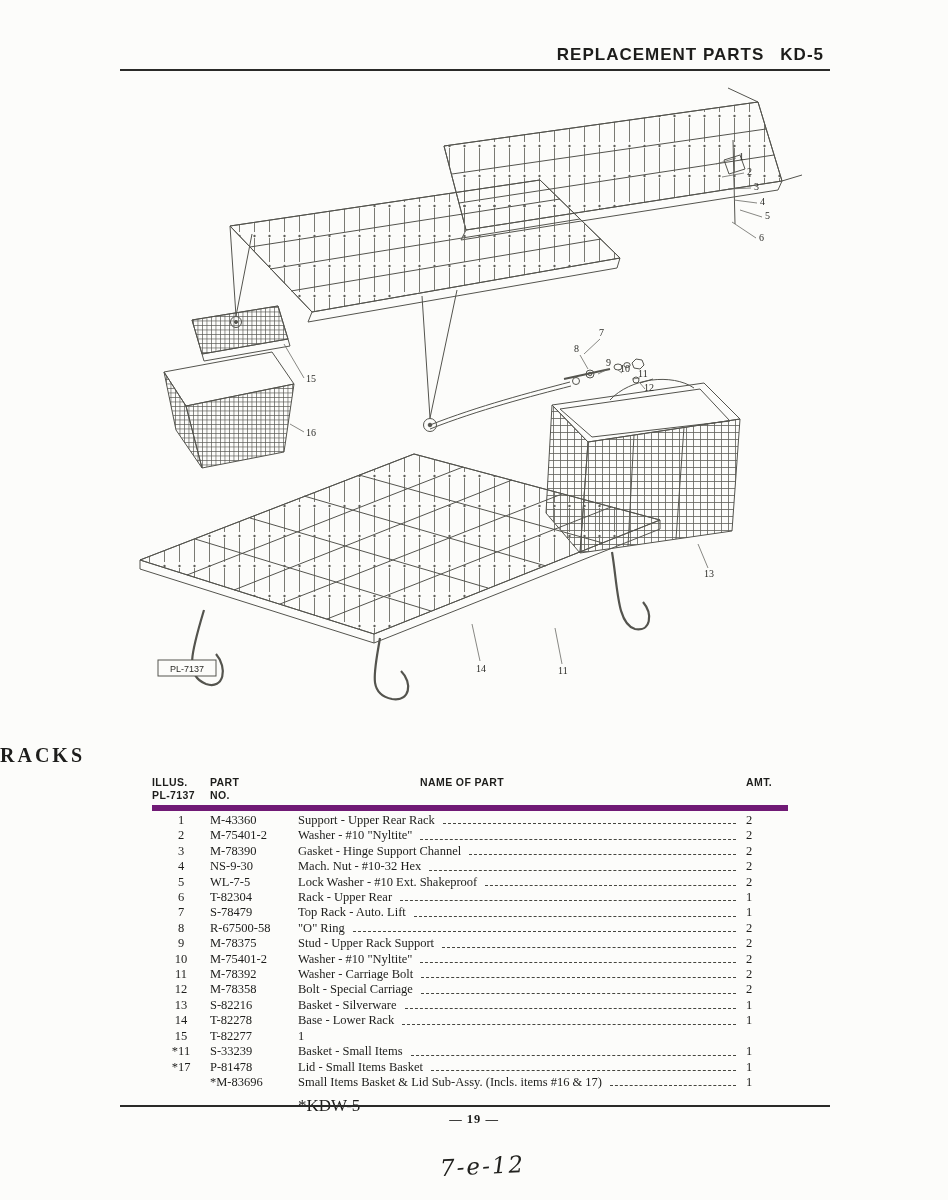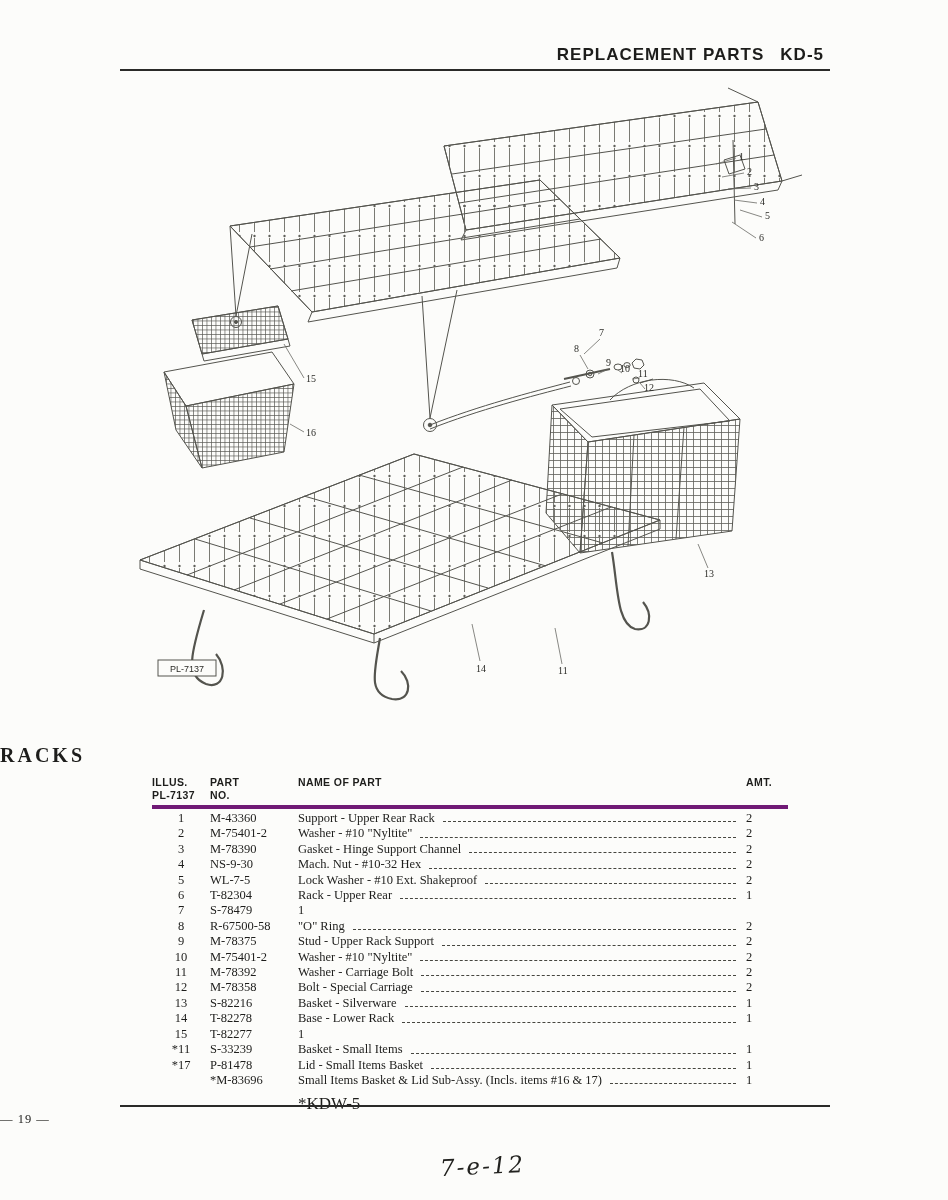--- a/index.html
+++ b/index.html
@@ -19,38 +19,38 @@
   .rule.bottom { top:1105px; }
   .diagram { position:absolute; top:82px; left:112px; }
   .section-title {
     position:absolute; top:736px; left:0; width:100%; 
     font-size:20px; font-weight:bold; letter-spacing:3px;margin-top:8px;
   }
   .parts-table { position:absolute; top:776px; left:152px; width:636px; font-size:12.5px; }
   .thead {
     display:flex; font-family:"Liberation Sans", sans-serif; font-weight:bold;
     font-size:10.5px; letter-spacing:0.4px; line-height:13px;
-    border-bottom:4px solid #701a75; padding-bottom:3px; margin-bottom:2px;
+    border-bottom:6px solid #701a75; padding-bottom:3px; margin-bottom:2px;
   }
   .col-illus { width:58px; flex:none; text-align:center; }
   .thead .col-illus { text-align:left; }
   .col-part { width:88px; flex:none; }
   .col-name { flex:1; min-width:0; }
-  .thead .col-name { padding-right:120px; }
+  .thead .col-name { text-align:center; padding-right:120px; }
   .col-amt { width:42px; flex:none; text-align:left; }
   .row { display:flex; line-height:15.4px; }
   .row .col-name { display:flex; }
   .pname { white-space:nowrap; }
   .leader { flex:1; margin:0 10px 0 8px; position:relative; min-width:12px; }
   .leader::after {
     content:""; position:absolute; left:0; right:0; bottom:4px;
     border-bottom:1px dashed #46463f;
   }
   .footnote { margin-top:6px; margin-left:146px; font-size:17px; }
-  .page-number { position:absolute; top:1112px; left:0; width:100%; text-align:left; font-size:12.5px; letter-spacing:1px; }
+  .page-number { position:absolute; top:1112px; left:0; width:100%; text-align:center; font-size:12.5px; letter-spacing:1px;font-weight:bold; }
   .handwritten {
     position:absolute; top:1153px; left:440px;
     font-family:"DejaVu Serif", serif; font-style:italic; font-size:23px;
     transform:rotate(-3deg); color:#22221f; letter-spacing:2px;
   }
 </style>
 </head>
 <body>
 
 <div class="page">
@@ -273,20 +273,24 @@
           <div class="col-name">
             <span class="pname">Rack - Upper Rear</span>
             <span class="leader"></span>
           </div>
           <div class="col-amt">1</div>
         </div>
 
         <div class="row">
           <div class="col-illus">7</div>
           <div class="col-part">S-78479</div>
+          <div class="col-name">
+            <span class="pname">Top Rack - Auto. Lift</span>
+            <span class="leader"></span>
+          </div>
           <div class="col-amt">1</div>
         </div>
 
         <div class="row">
           <div class="col-illus">8</div>
           <div class="col-part">R-67500-58</div>
           <div class="col-name">
             <span class="pname">"O" Ring</span>
             <span class="leader"></span>
           </div>

